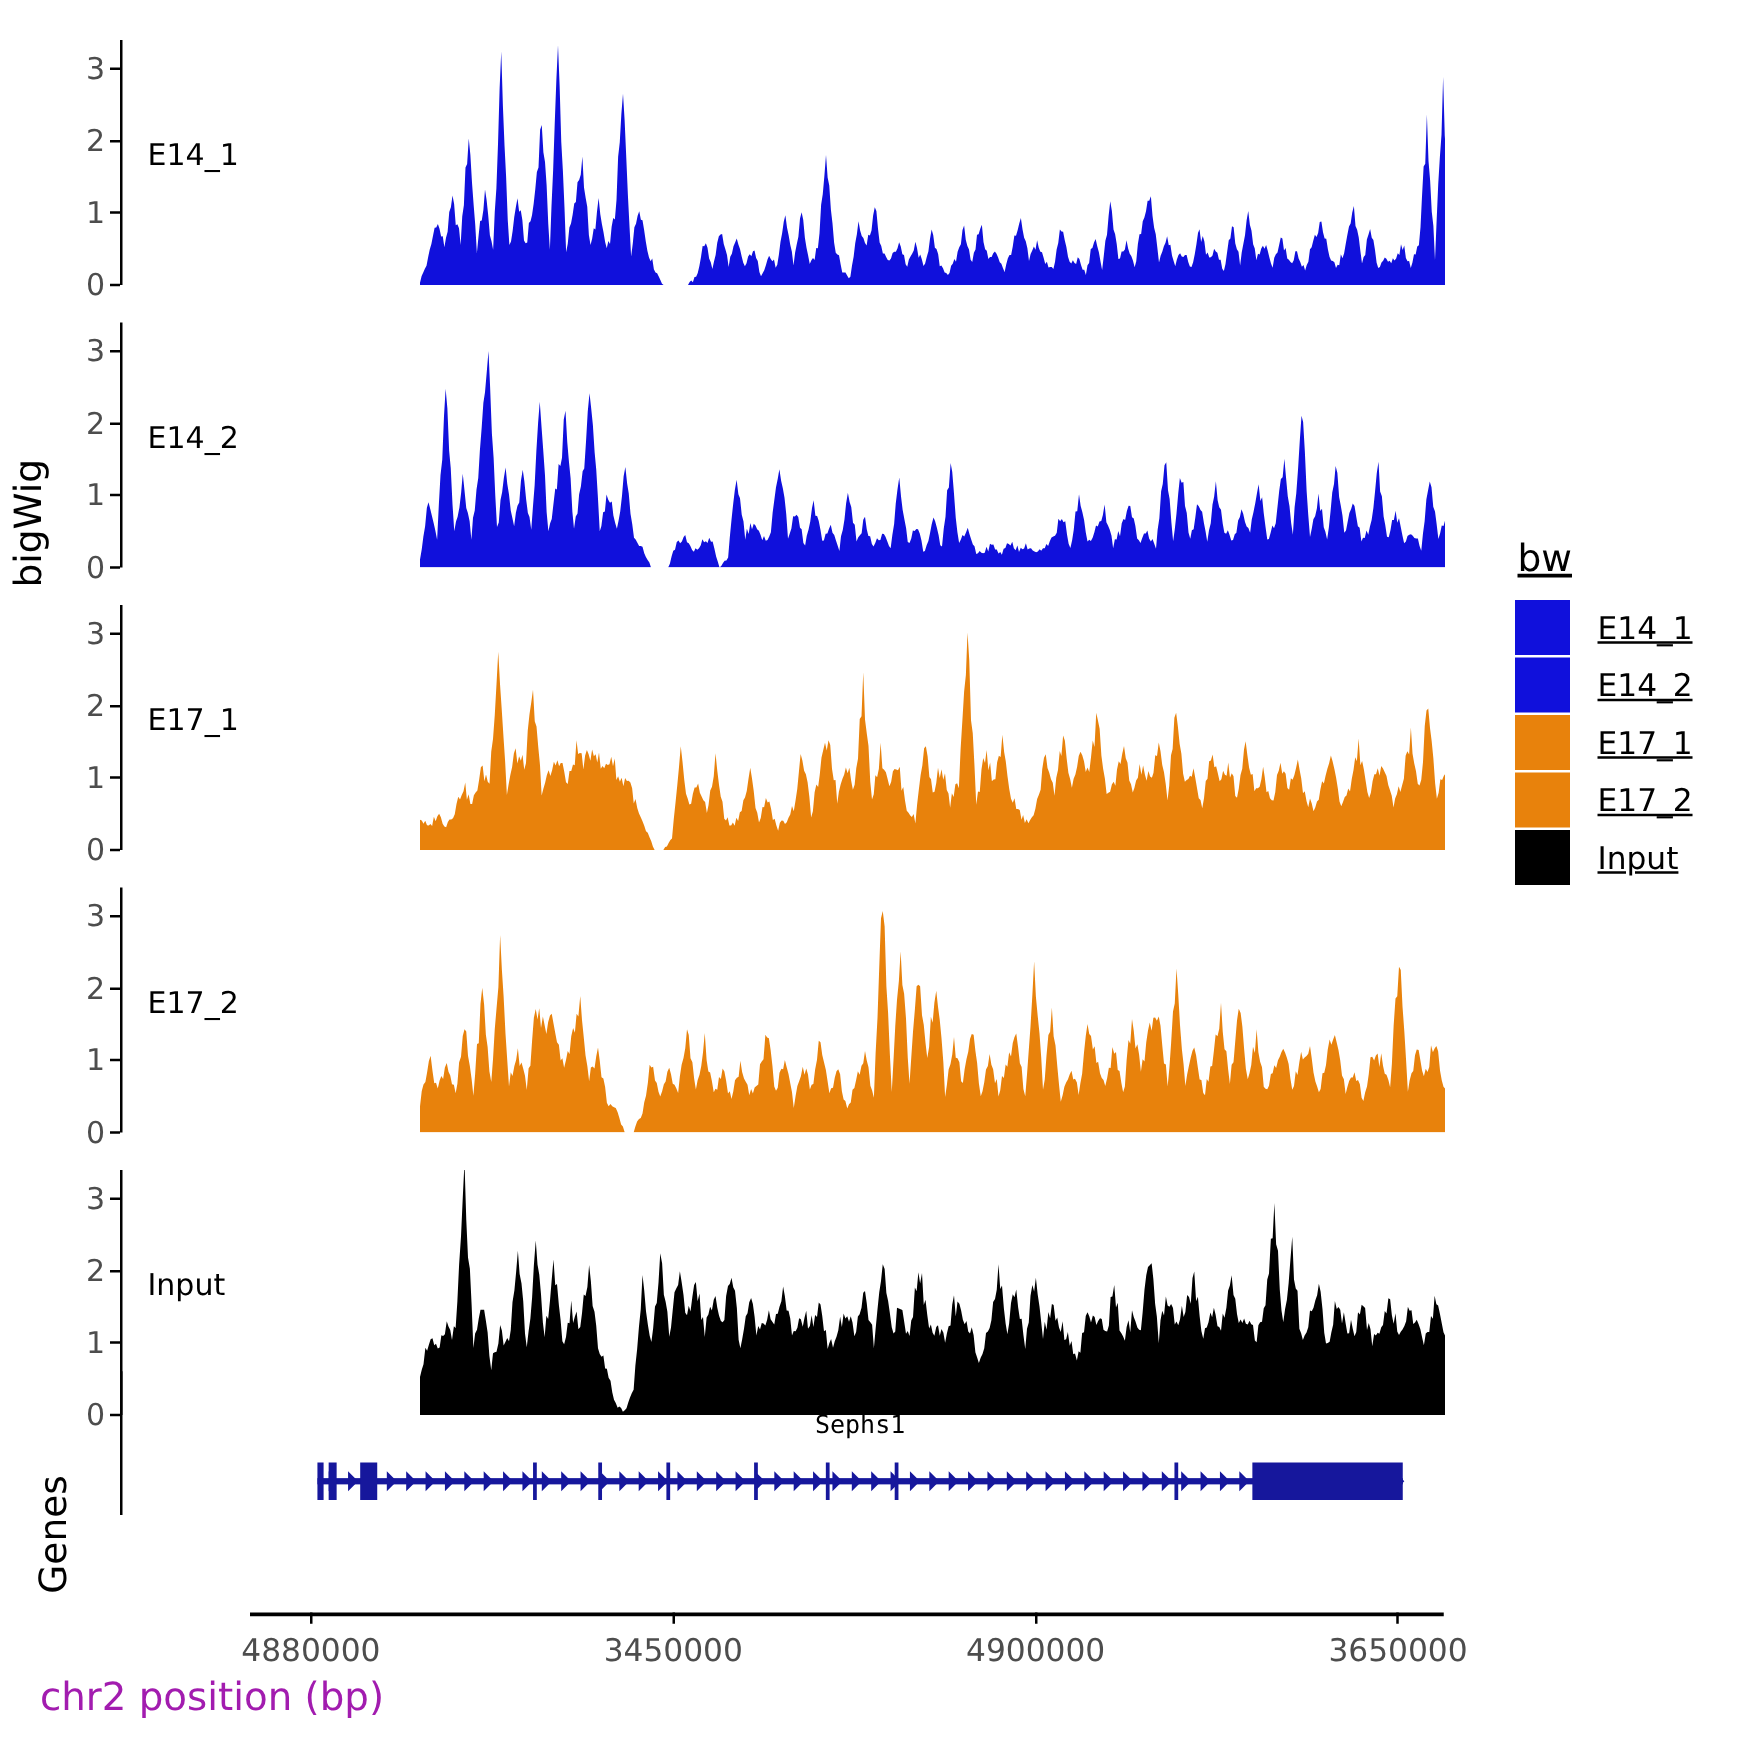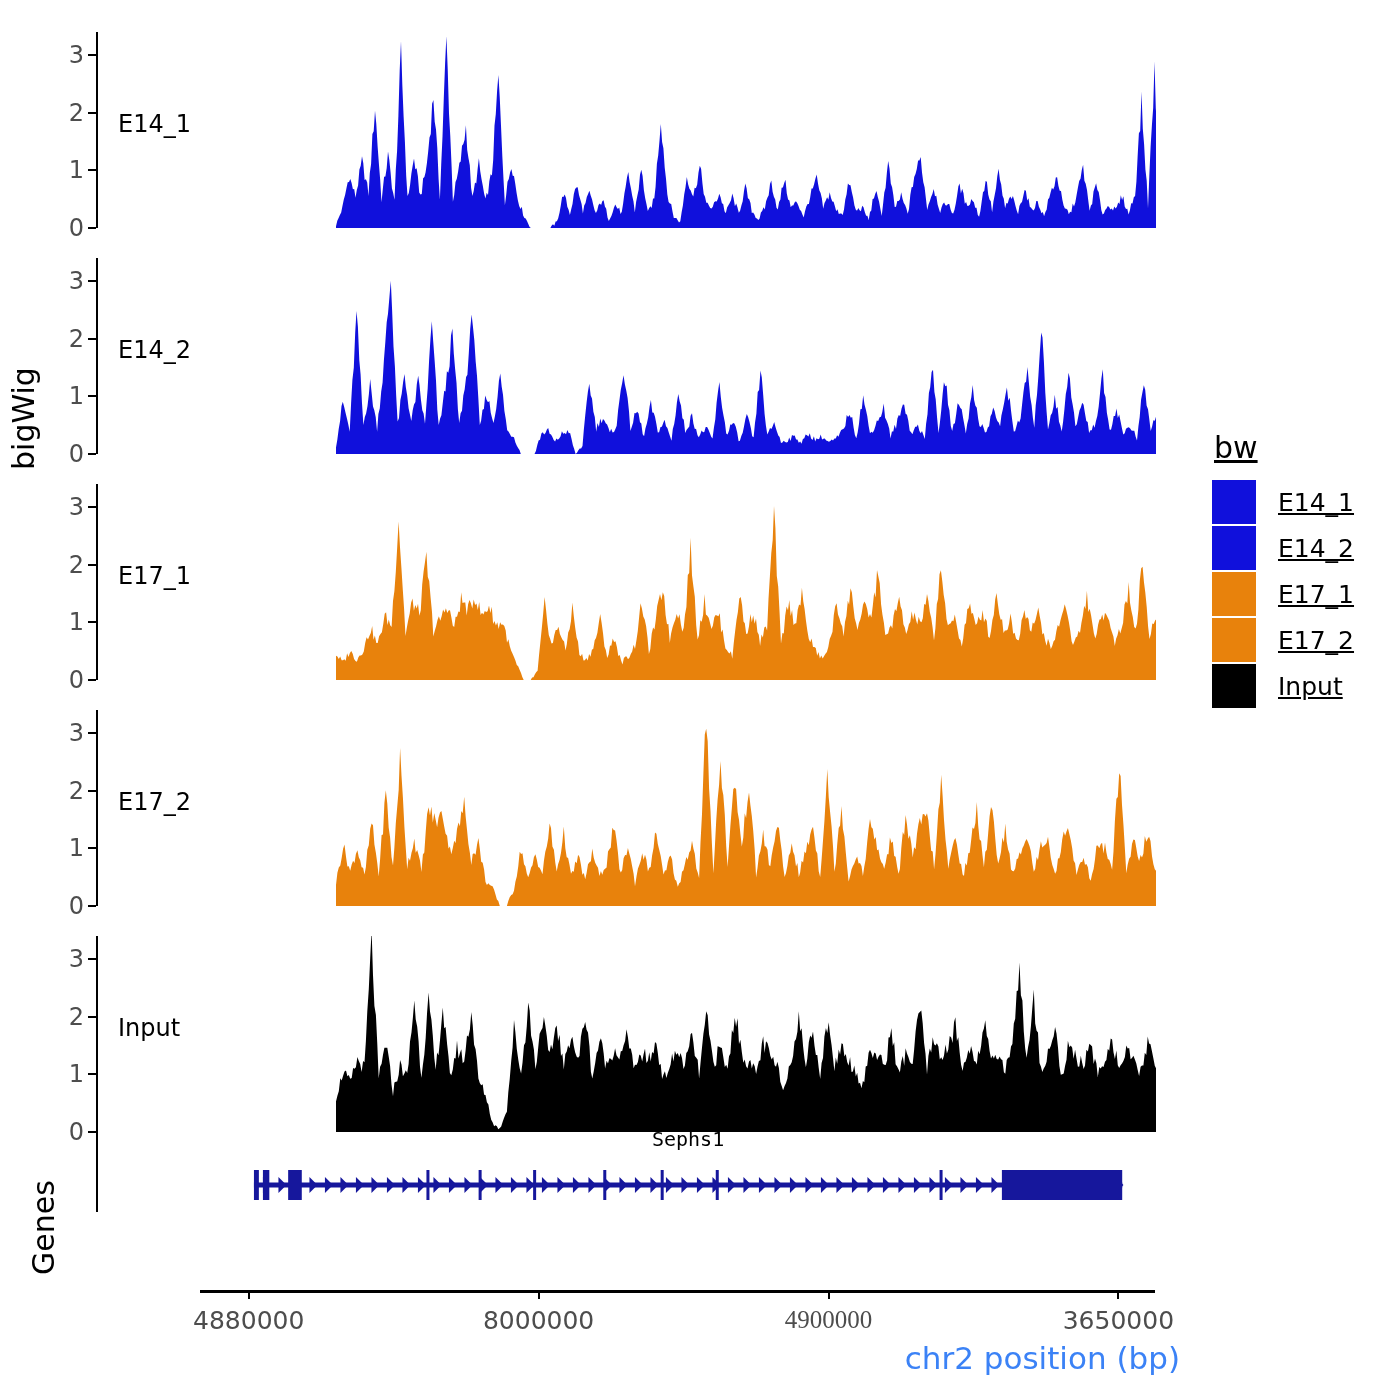--- a/index.html
+++ b/index.html
@@ -23,22 +23,22 @@
   .ticklab{position:absolute;right:100%;margin-right:12px;font-size:24px;color:#4d4d4d;
            transform:translateY(-50%);white-space:nowrap;}
   .plotarea{position:absolute;left:0;top:0;overflow:hidden;}
   .plotarea svg{display:block;}
   .tracklab{position:absolute;font-size:24px;color:#000;white-space:nowrap;}
 
   .xaxis-line{position:absolute;left:200px;top:1290px;width:955px;height:3px;background:#000;}
   .xtick{position:absolute;top:1290px;width:2px;height:9px;background:#000;}
   .xticklab{position:absolute;top:1306px;font-size:25px;color:#4d4d4d;
             transform:translateX(-50%);white-space:nowrap;}
-  .xtitle{position:absolute;top:1340px;left:0;width:1180px;text-align:right;
-          font-size:31px;color:#3b82f6;}
+  .xtitle{position:absolute;top:1340px;left:0;width:1180px;text-align:left;
+          font-size:31px;color:#a21caf;padding-left:32px;}
 
   .gene-label{position:absolute;font-size:20px;color:#000;
               font-family:"DejaVu Sans Mono",monospace;transform:translateX(-50%);}
 
   .legend{position:absolute;left:1212px;top:430px;text-decoration:underline;}
   .legend-title{font-size:30px;color:#000;margin:0 0 14px 2px;}
   .legend-row{display:flex;align-items:center;height:46px;}
   .swatch{width:44px;height:44px;flex:0 0 44px;}
   .legend-text{font-size:25px;color:#000;margin-left:22px;}
 </style>
@@ -207,23 +207,23 @@
         <rect x="619.7589576547231" y="73" width="3" height="30" fill="#16179c"></rect>
         <rect x="843.5635179153095" y="73" width="3" height="30" fill="#16179c"></rect>
         <rect x="905.8925081433225" y="73" width="120.30944625407176" height="30" fill="#16179c"></rect>
       </svg><div class="gene-label" style="left: 592.073px; top: 30px;">Sephs1</div></div>
 
   <div class="xaxis-line"></div>
   <div id="xticks">
       <div class="xtick" style="left: 247.697px;"></div>
       <div class="xticklab" style="left: 248.697px;">4880000</div>
       <div class="xtick" style="left: 537.599px;"></div>
-      <div class="xticklab" style="left: 538.599px;">8000000</div>
+      <div class="xticklab" style="left: 538.599px;">3450000</div>
       <div class="xtick" style="left: 827.502px;"></div>
-      <div class="xticklab" style="left: 828.502px; font-family: Liberation Serif, serif;">4900000</div>
+      <div class="xticklab" style="left: 828.502px;">4900000</div>
       <div class="xtick" style="left: 1117.4px;"></div>
       <div class="xticklab" style="left: 1118.4px;">3650000</div>
     </div>
   <div class="xtitle">chr2 position (bp)</div>
 
   <div class="legend">
     <div class="legend-title">bw</div>
     <div id="legend-items">
         <div class="legend-row">
           <div class="swatch" style="background: rgb(16, 16, 220);"></div>

